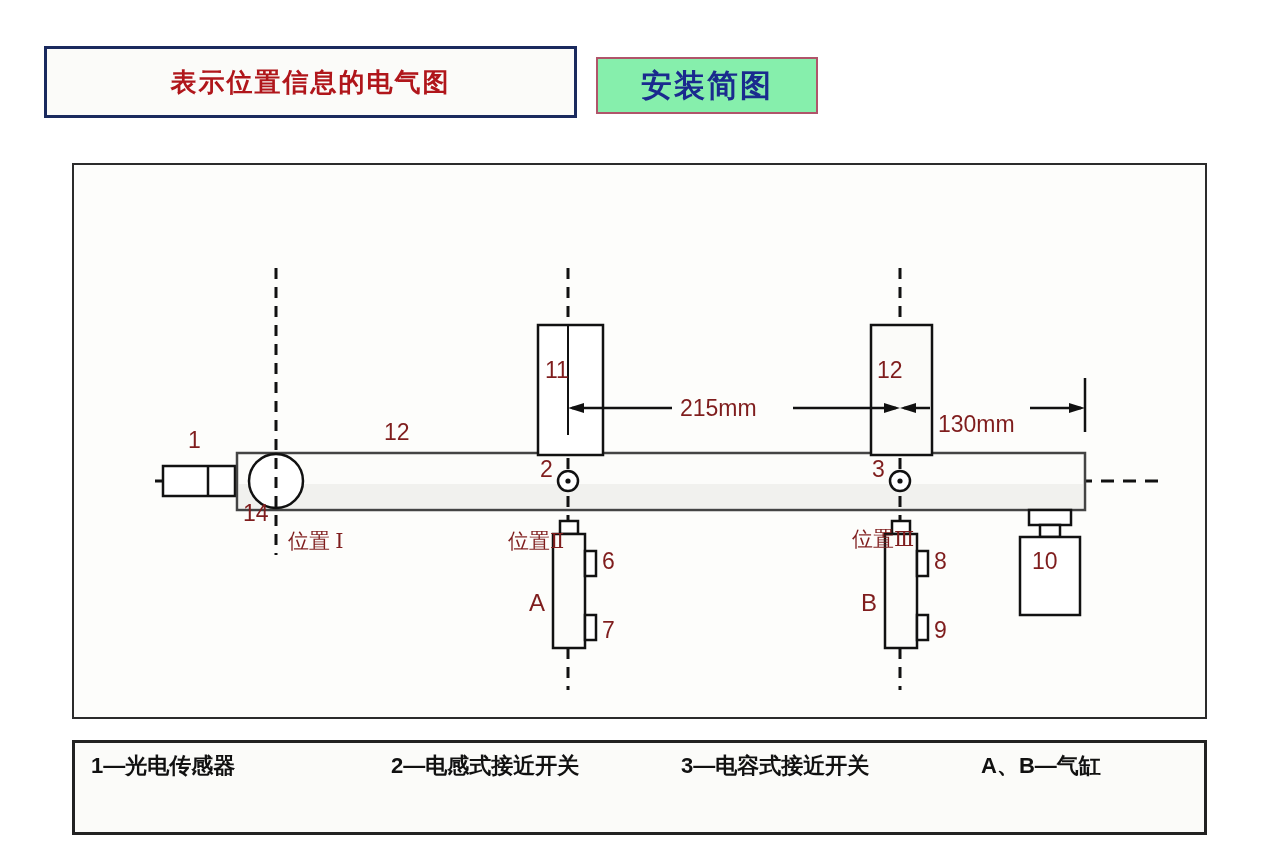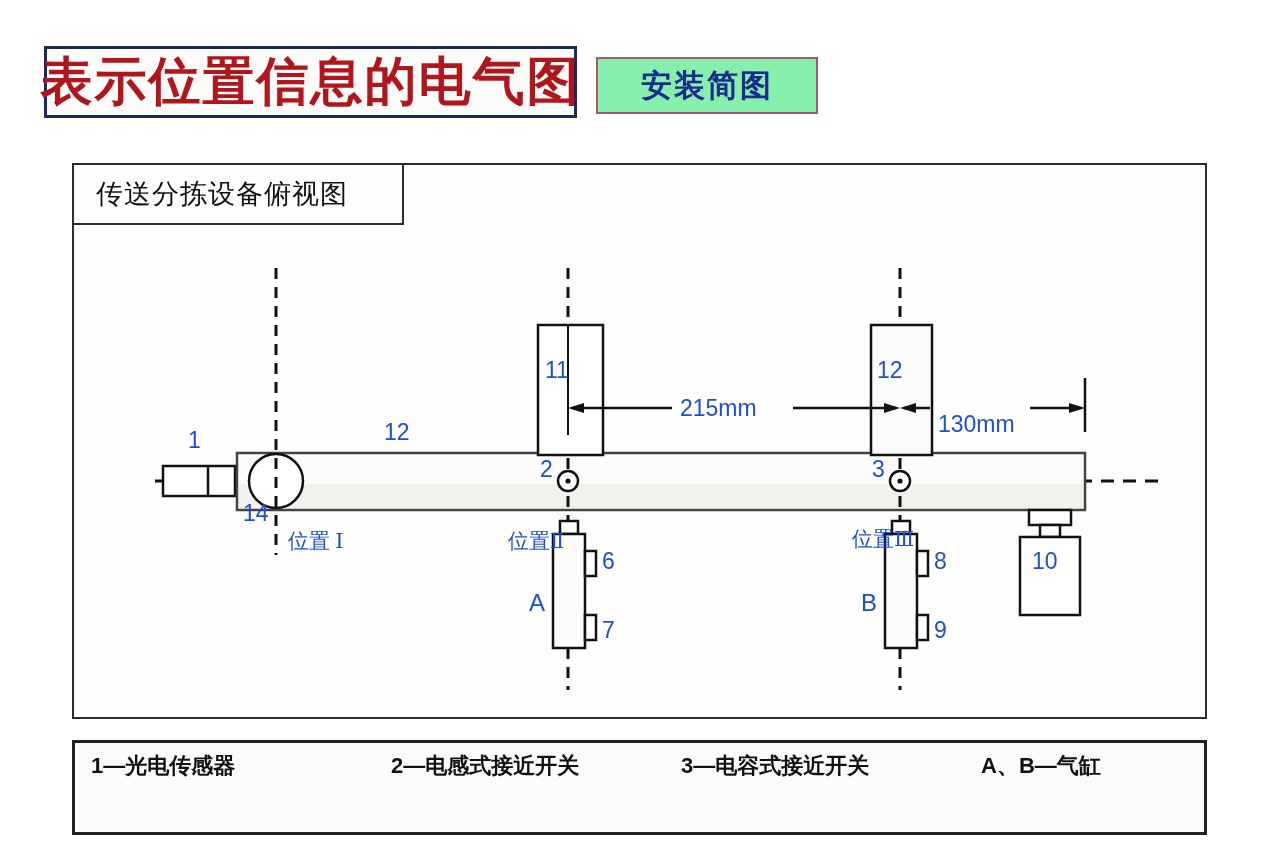--- a/index.html
+++ b/index.html
@@ -26,21 +26,21 @@
   #title-main {
     left: 44px; top: 46px;
     width: 533px; height: 72px;
     border: 3px solid #1a2a5e;
     background: #fbfbf9;
     box-sizing: border-box;
     display: flex; align-items: center; justify-content: center;
   }
   #title-main .txt {
     color: #b0161b;
-    font-size: 52px;
+    font-size: 26px;
     font-weight: 700;
     letter-spacing: 2px;
     font-family: "Liberation Serif", "DejaVu Serif", serif;
     white-space: nowrap;
     text-align: center;
   }
   #title-sub {
     left: 596px; top: 57px;
     width: 222px; height: 57px;
     border: 2px solid #b0546a;
@@ -107,21 +107,21 @@
   svg#draw {
     position: absolute;
     left: 0; top: 0;
     width: 1280px;
     height: 862px;
     pointer-events: none;
   }
   .lbl {
     position: absolute;
     font-family: "Liberation Sans", "DejaVu Sans", sans-serif;
-    color: #1d4ed8;
+    color: #7f1d1d;
     white-space: nowrap;
   }
   .lbl-num { font-size: 23px; }
   .lbl-pos {
     font-family: "Liberation Serif", "DejaVu Serif", serif;
     font-size: 21px;
     margin-left: 40px;
   }
   .lbl-dim {
     font-family: "Liberation Sans", "DejaVu Sans", sans-serif;
@@ -135,23 +135,20 @@
 <div id="stage">
 
   <div class="abs" id="title-main">
     <span class="txt">表示位置信息的电气图</span>
   </div>
   <div class="abs" id="title-sub">
     <span class="txt">安装简图</span>
   </div>
 
   <div class="abs" id="frame"></div>
-  <div class="abs" id="frame-title">
-    <span class="txt">传送分拣设备俯视图</span>
-  </div>
 
   <svg id="draw" viewBox="0 0 1280 862" xmlns="http://www.w3.org/2000/svg">
 
     <line x1="155" y1="481" x2="1160" y2="481" stroke="#111" stroke-width="3" stroke-dasharray="13 9"></line>
 
     <rect x="163" y="466" width="72" height="30" fill="#fff" stroke="#111" stroke-width="2.5"></rect>
     <line x1="208" y1="466" x2="208" y2="496" stroke="#111" stroke-width="2.5"></line>
 
     <rect x="237" y="453" width="848" height="57" fill="#fcfcfa" stroke="#444" stroke-width="2.5"></rect>
 

